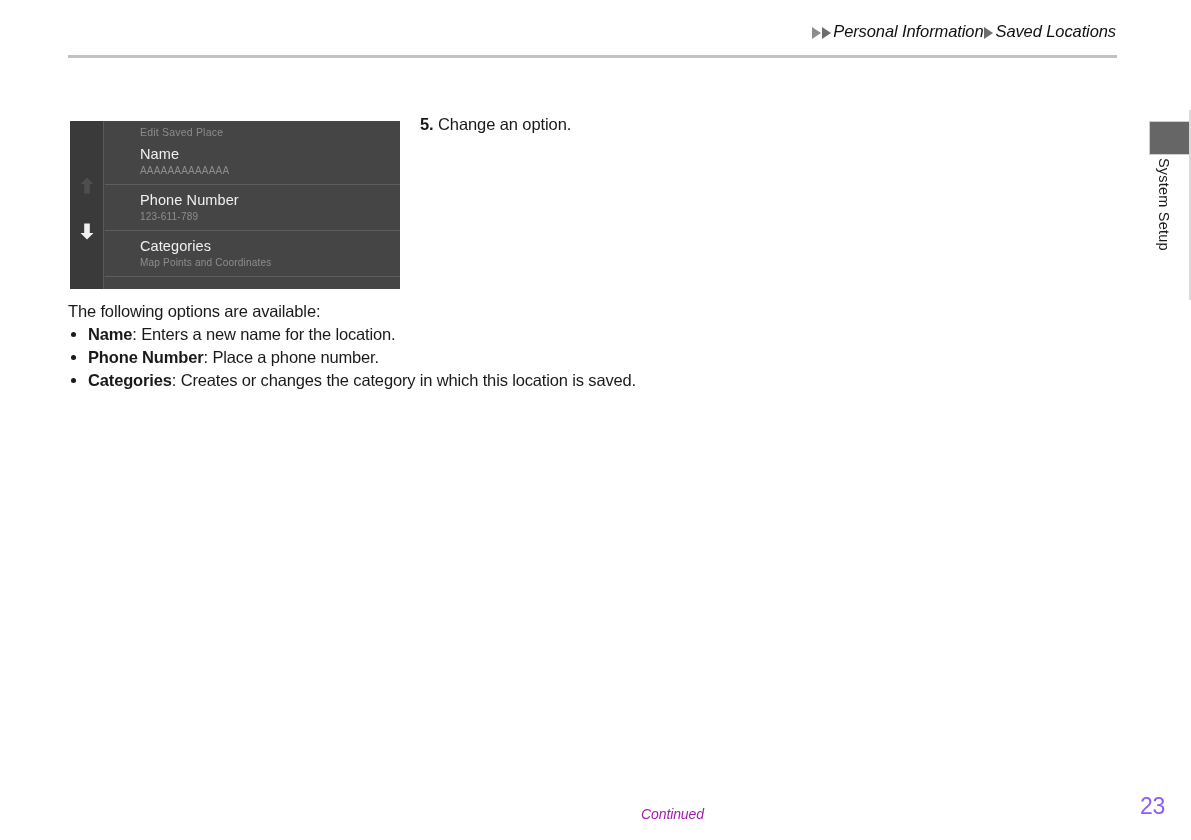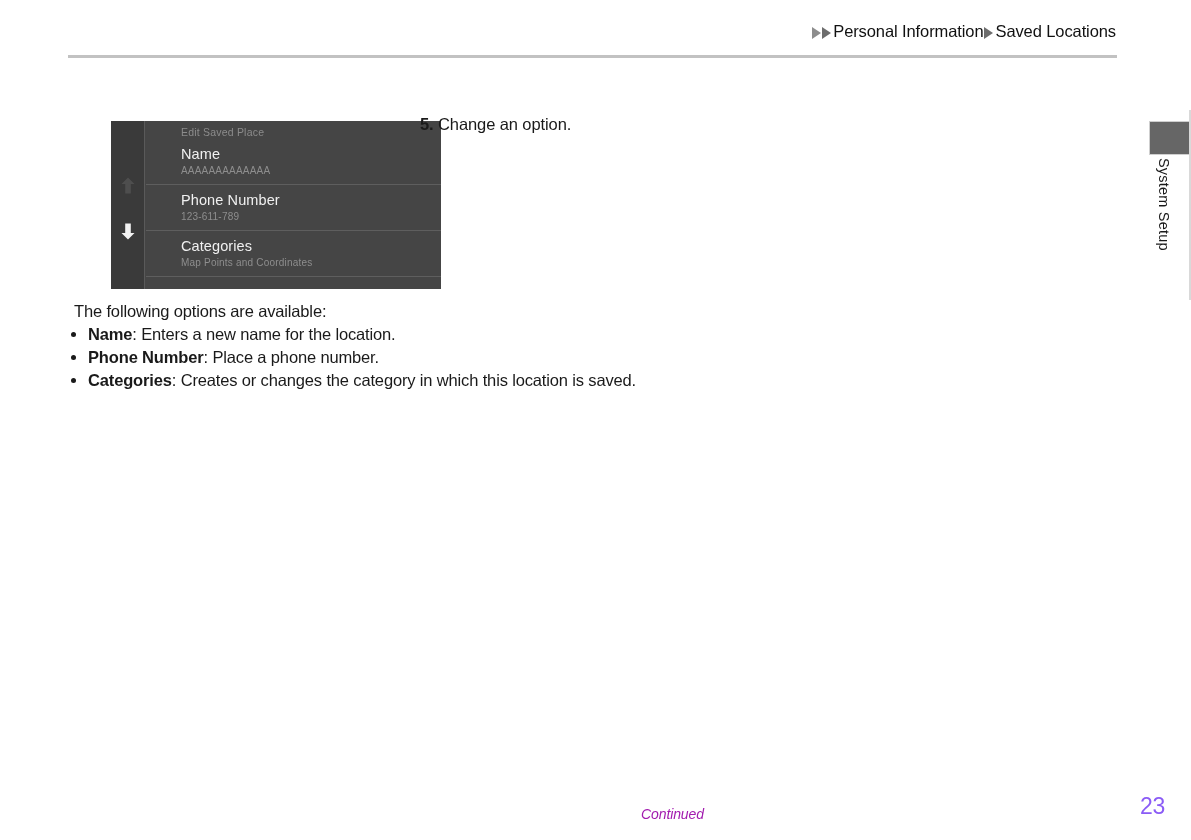--- a/index.html
+++ b/index.html
@@ -22,20 +22,21 @@
   .breadcrumb {
     position: absolute;
     top: 22px;
     right: 74px;
     display: flex;
     align-items: center;
     font-size: 16.5px;
     letter-spacing: -0.1px;
     color: #111111;
     white-space: nowrap;
+    font-style: italic;
   }
   .bc-arrow {
     display: inline-block;
     width: 0;
     height: 0;
     border-left: 9px solid #8d8d8d;
     border-top: 6.5px solid transparent;
     border-bottom: 6.5px solid transparent;
     margin-right: 1px;
     position: relative;
@@ -92,21 +93,20 @@
   
   .nav-shot {
     position: absolute;
     left: 70px;
     top: 121px;
     width: 330px;
     height: 168px;
     background: #454545;
     overflow: hidden;
     display: flex;
-    margin-left: 41px;
   }
   .nav-scrollcol {
     width: 33px;
     flex: 0 0 33px;
     background: #3a3a3a;
     position: relative;
     border-right: 1px solid #5a5a5a;
   }
   .nav-arrow {
     position: absolute;
@@ -170,21 +170,20 @@
     left: 68px;
     top: 300px;
     width: 860px;
     font-size: 16.5px;
     color: #1a1a1a;
     letter-spacing: -0.15px;
   }
   .intro-line {
     line-height: 23px;
     margin-bottom: 0;
-    margin-left: 6px;
   }
   .opt-list {
     list-style: none;
     margin: 0;
     padding: 0;
   }
   .opt-item {
     position: relative;
     padding-left: 20px;
     line-height: 23px;

